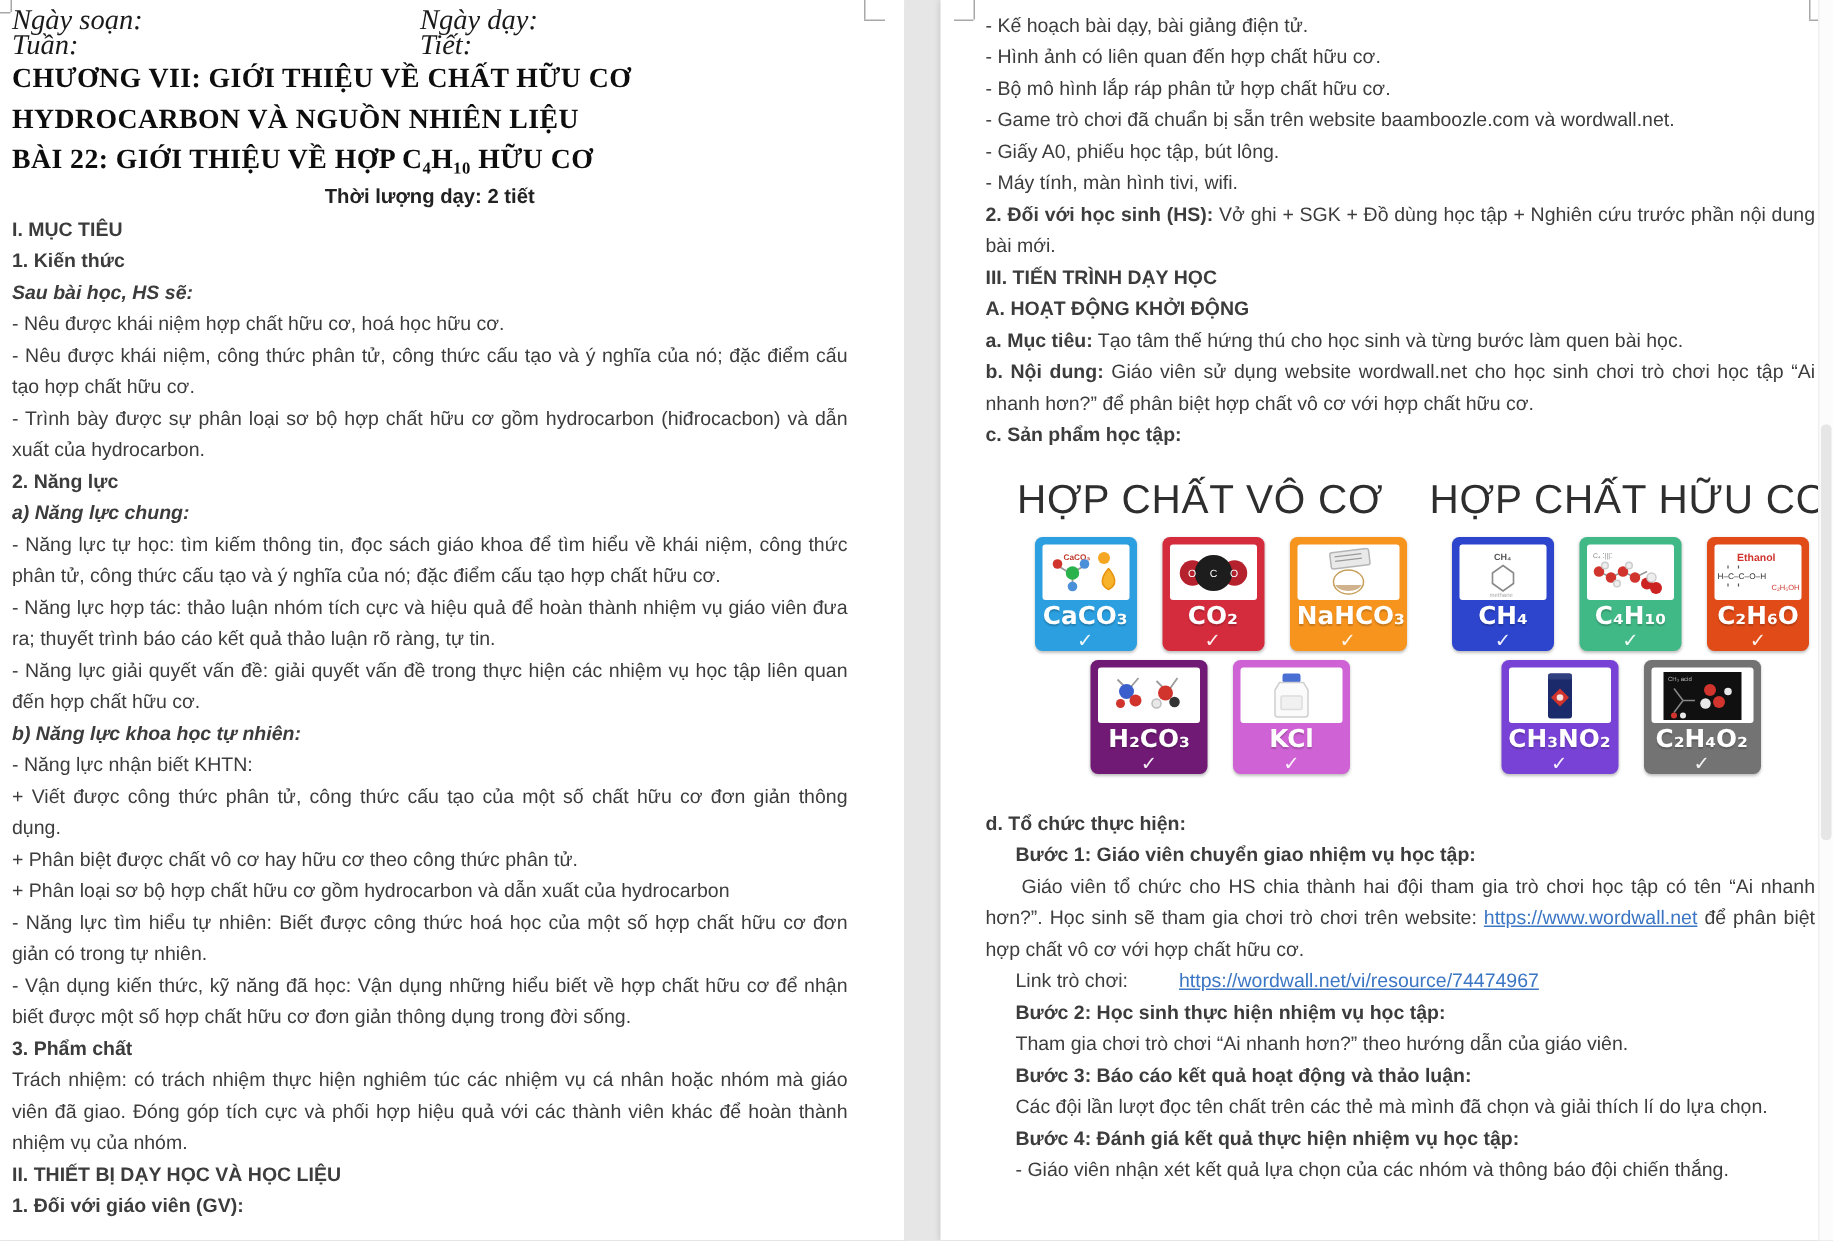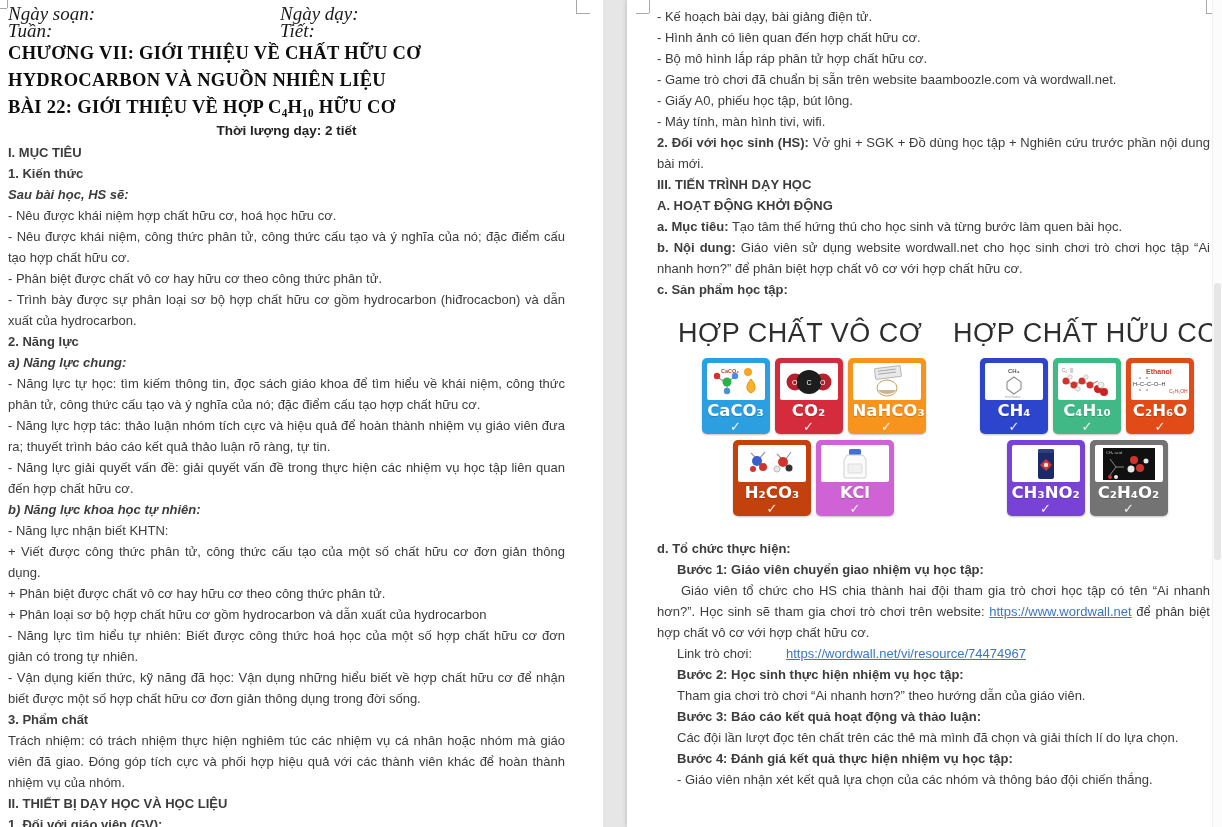--- a/index.html
+++ b/index.html
@@ -35,21 +35,21 @@
   .sp{margin-left:34px;}
 
   
   .rp-content{position:absolute;left:30px;top:5px;width:553px;}
 
   
   .figure{margin:16px 0 22px 21px;display:flex;gap:32px;}
   .fgroup{width:243px;}
   .fg2{width:240px;}
   .ftitle{text-align:right;font-size:27px;line-height:34px;color:#2e2e2e;letter-spacing:.5px;white-space:nowrap;}
-  .frow{display:flex;justify-content:center;gap:5px;margin-top:8px;margin-left:28px;}
+  .frow{display:flex;justify-content:center;gap:17px;margin-top:8px;margin-left:28px;}
   .frow.r2{margin-top:6px;}
   .card{width:78px;height:76px;border-radius:5px;box-sizing:border-box;padding:5px 5px 2px;display:flex;flex-direction:column;box-shadow:0 1px 2px rgba(0,0,0,.25);}
   .cimg{background:#fff;border-radius:2px;height:38px;display:flex;align-items:center;justify-content:center;overflow:hidden;}
   .cf{color:#fff;font-weight:bold;font-size:16.5px;line-height:21px;text-align:center;font-family:"DejaVu Sans",sans-serif;text-shadow:0 1px 1px rgba(0,0,0,.2);}
   .cchk{color:rgba(255,255,255,.92);text-align:center;font-size:13px;line-height:11px;font-weight:bold;}
 </style>
 </head>
 <body>
 
 <div class="screen">
@@ -69,21 +69,20 @@
         <div>HYDROCARBON VÀ NGUỒN NHIÊN LIỆU</div>
         <div>BÀI 22: GIỚI THIỆU VỀ HỢP C₄H₁₀ HỮU CƠ</div>
       </div>
       <div class="duration">Thời lượng dạy: 2 tiết</div>
       <div class="paras">
           <p class="p pb">I. MỤC TIÊU</p>
           <p class="p pb">1. Kiến thức</p>
           <p class="p pbi">Sau bài học, HS sẽ:</p>
           <p class="p pn">- Nêu được khái niệm hợp chất hữu cơ, hoá học hữu cơ.</p>
           <p class="p">- Nêu được khái niệm, công thức phân tử, công thức cấu tạo và ý nghĩa của nó; đặc điểm cấu tạo hợp chất hữu cơ.</p>
-          <p class="p pn">- Phân biệt được chất vô cơ hay hữu cơ theo công thức phân tử.</p>
           <p class="p">- Trình bày được sự phân loại sơ bộ hợp chất hữu cơ gồm hydrocarbon (hiđrocacbon) và dẫn xuất của hydrocarbon.</p>
           <p class="p pb">2. Năng lực</p>
           <p class="p pbi">a) Năng lực chung:</p>
           <p class="p">- Năng lực tự học: tìm kiếm thông tin, đọc sách giáo khoa để tìm hiểu về khái niệm, công thức phân tử, công thức cấu tạo và ý nghĩa của nó; đặc điểm cấu tạo hợp chất hữu cơ.</p>
           <p class="p">- Năng lực hợp tác: thảo luận nhóm tích cực và hiệu quả để hoàn thành nhiệm vụ giáo viên đưa ra; thuyết trình báo cáo kết quả thảo luận rõ ràng, tự tin.</p>
           <p class="p">- Năng lực giải quyết vấn đề: giải quyết vấn đề trong thực hiện các nhiệm vụ học tập liên quan đến hợp chất hữu cơ.</p>
           <p class="p pbi">b) Năng lực khoa học tự nhiên:</p>
           <p class="p pn">- Năng lực nhận biết KHTN:</p>
           <p class="p">+ Viết được công thức phân tử, công thức cấu tạo của một số chất hữu cơ đơn giản thông dụng.</p>
           <p class="p pn">+ Phân biệt được chất vô cơ hay hữu cơ theo công thức phân tử.</p>
@@ -158,21 +157,21 @@
                     <path d="M20 5 h18 M20 8 h18" stroke="#9a9a9a" stroke-width=".8" transform="rotate(-7 30 8)"></path>
                     <ellipse cx="29" cy="23" rx="10" ry="8" fill="#fff" stroke="#c9a05a"></ellipse>
                     <path d="M20 25 a10 7 0 0 0 18 0" fill="#a9752f" opacity=".55"></path>
                   </svg>
                 </div>
                 <div class="cf">NaHCO₃</div>
                 <div class="cchk">✓</div>
               </div>
             </div>
           <div class="frow r2">
-              <div class="card" style="background: #c2410c;">
+              <div class="card" style="background: #701a75;">
                 <div class="cimg">
                   <svg width="58" height="34" viewBox="0 0 58 34">
                     <path d="M8 6 l6 6 M22 5 l-6 7 M34 7 l6 6 M48 5 l-5 7" stroke="#9a9a9a" stroke-width="1.2"></path>
                     <circle cx="14" cy="14" r="5" fill="#3a5fcd"></circle>
                     <circle cx="20" cy="20" r="4" fill="#d0342c"></circle>
                     <circle cx="10" cy="22" r="3" fill="#d0342c"></circle>
                     <circle cx="40" cy="15" r="5" fill="#d0342c"></circle>
                     <circle cx="46" cy="21" r="3.5" fill="#333"></circle>
                     <circle cx="34" cy="22" r="3" fill="#e8e8e8" stroke="#bbb"></circle>
                   </svg>

